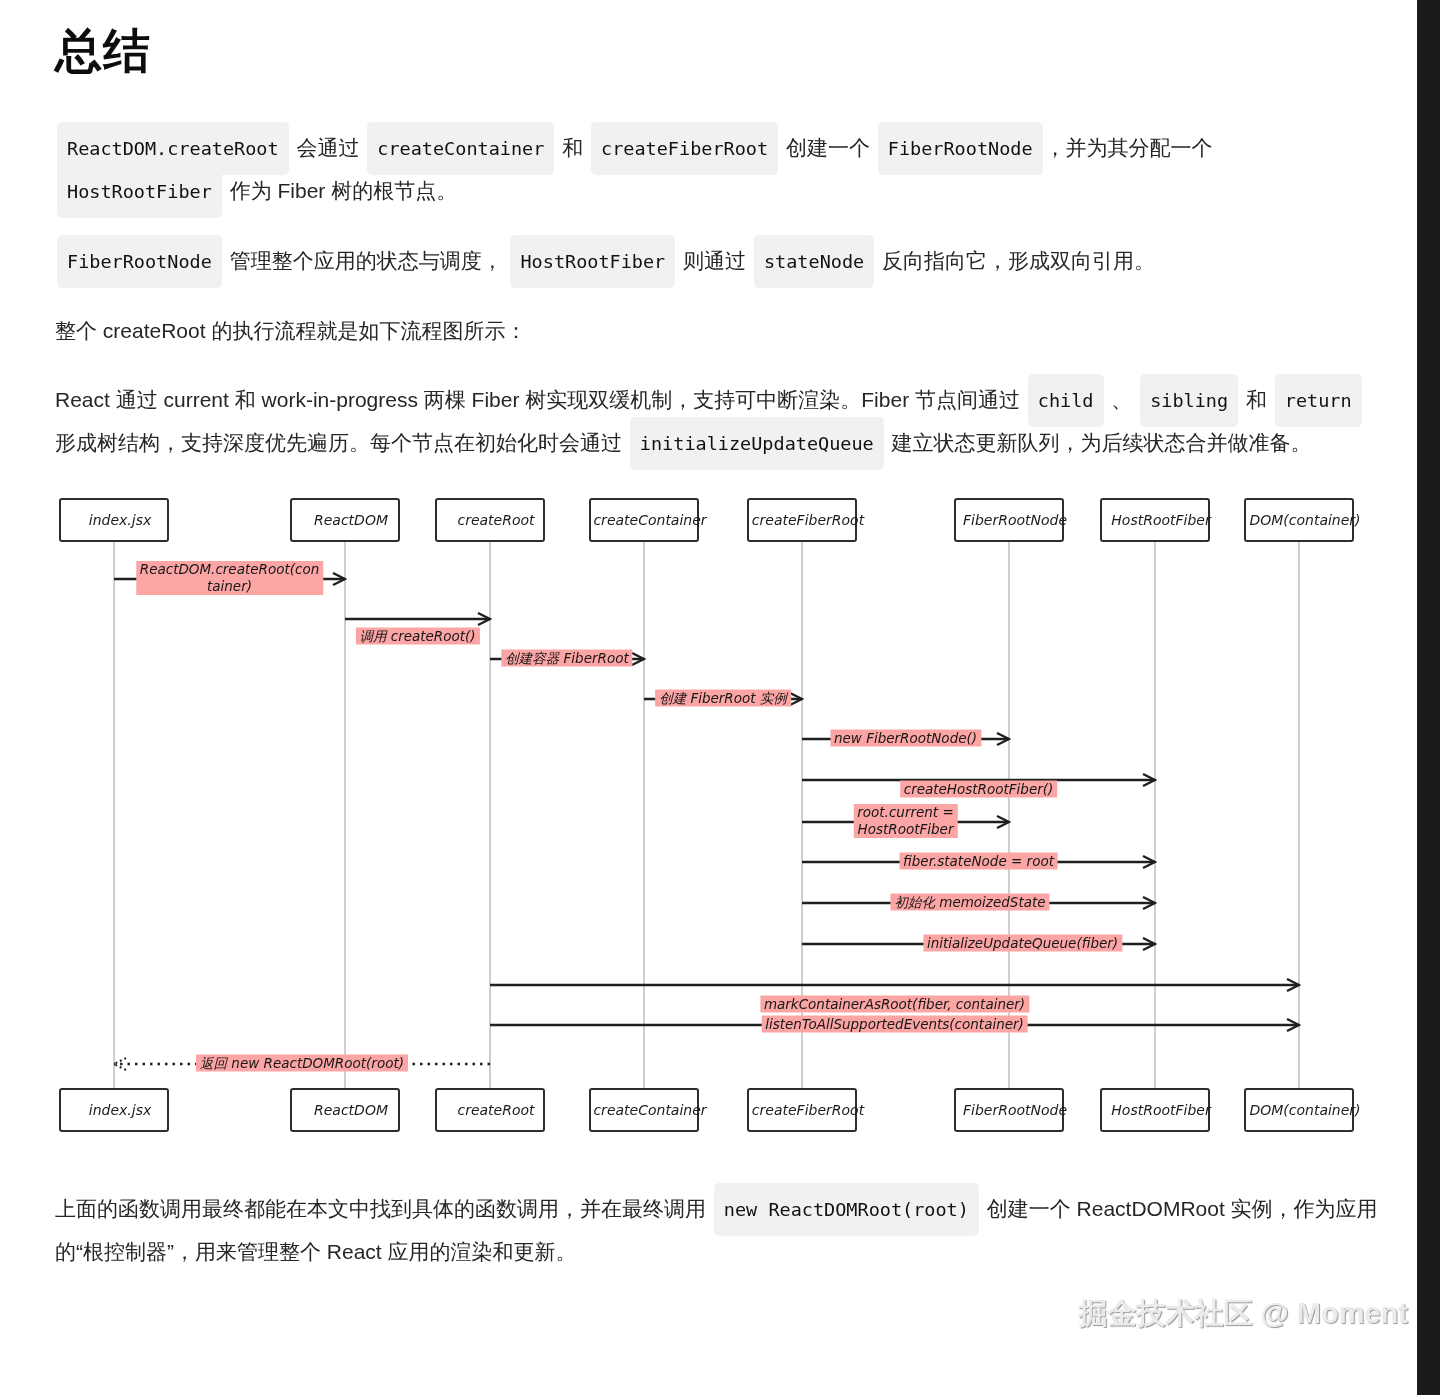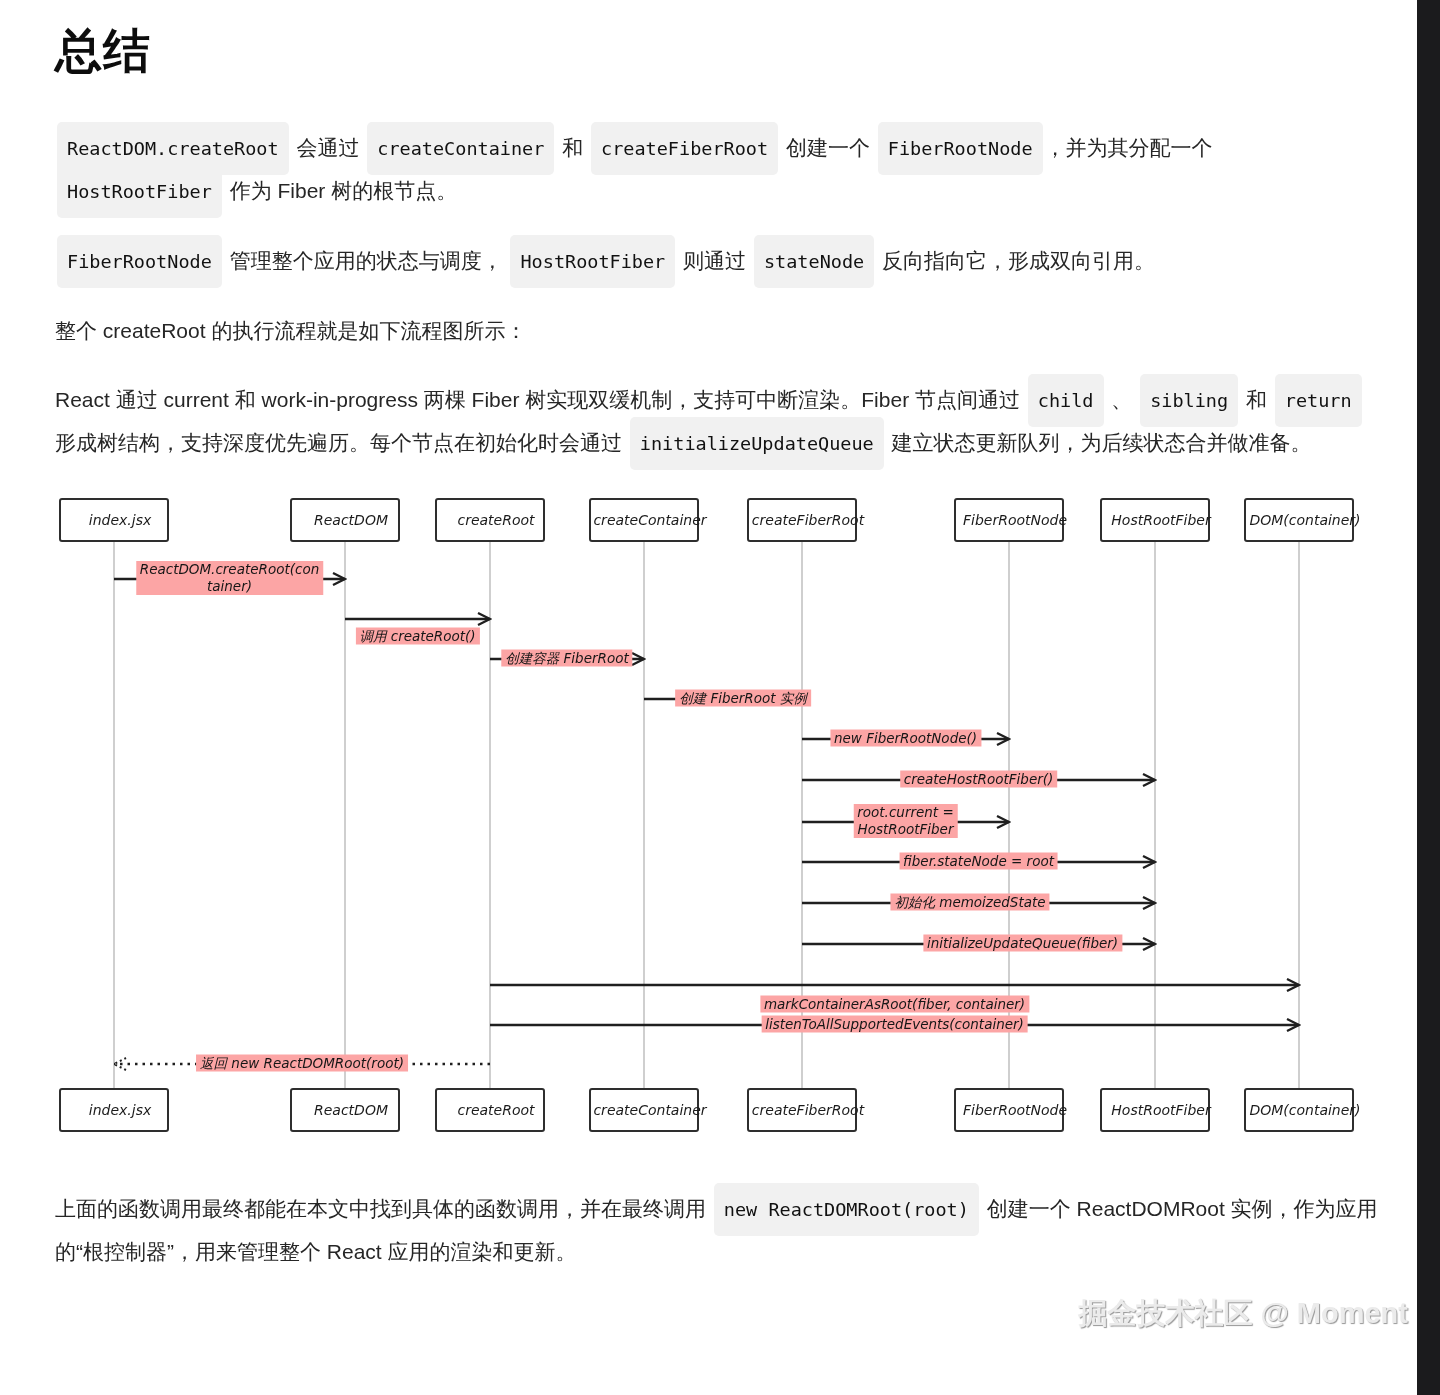--- a/index.html
+++ b/index.html
@@ -152,23 +152,23 @@
       <div class="pbox" style="left: 899px; top: 6px;">FiberRootNode</div>
       <div class="pbox" style="left: 899px; top: 596px;">FiberRootNode</div>
       <div class="pbox" style="left: 1045px; top: 6px;">HostRootFiber</div>
       <div class="pbox" style="left: 1045px; top: 596px;">HostRootFiber</div>
       <div class="pbox" style="left: 1189px; top: 6px;">DOM(container)</div>
       <div class="pbox" style="left: 1189px; top: 596px;">DOM(container)</div>
       <div class="mlabel" style="left: 174.5px; top: 86px;">ReactDOM.createRoot(con
 tainer)</div>
       <div class="mlabel" style="left: 362.5px; top: 144px;">调用 createRoot()</div>
       <div class="mlabel" style="left: 512px; top: 166px;">创建容器 FiberRoot</div>
-      <div class="mlabel" style="left: 668px; top: 206px; margin-left: 20px;">创建 FiberRoot 实例</div>
+      <div class="mlabel" style="left: 668px; top: 206px;">创建 FiberRoot 实例</div>
       <div class="mlabel" style="left: 850.5px; top: 246px;">new FiberRootNode()</div>
-      <div class="mlabel" style="left: 923.5px; top: 287px;">createHostRootFiber()</div>
+      <div class="mlabel" style="left: 923.5px; top: 297px;">createHostRootFiber()</div>
       <div class="mlabel" style="left: 850.5px; top: 329px;">root.current =
 HostRootFiber</div>
       <div class="mlabel" style="left: 923.5px; top: 369px;">fiber.stateNode = root</div>
       <div class="mlabel" style="left: 915px; top: 410px;">初始化 memoizedState</div>
       <div class="mlabel" style="left: 923.5px; top: 451px; margin-left: 44px;">initializeUpdateQueue(fiber)</div>
       <div class="mlabel" style="left: 839.5px; top: 512px;">markContainerAsRoot(fiber, container)</div>
       <div class="mlabel" style="left: 839.5px; top: 532px;">listenToAllSupportedEvents(container)</div>
       <div class="mlabel" style="left: 247px; top: 571px;">返回 new ReactDOMRoot(root)</div>
     </div>
 

